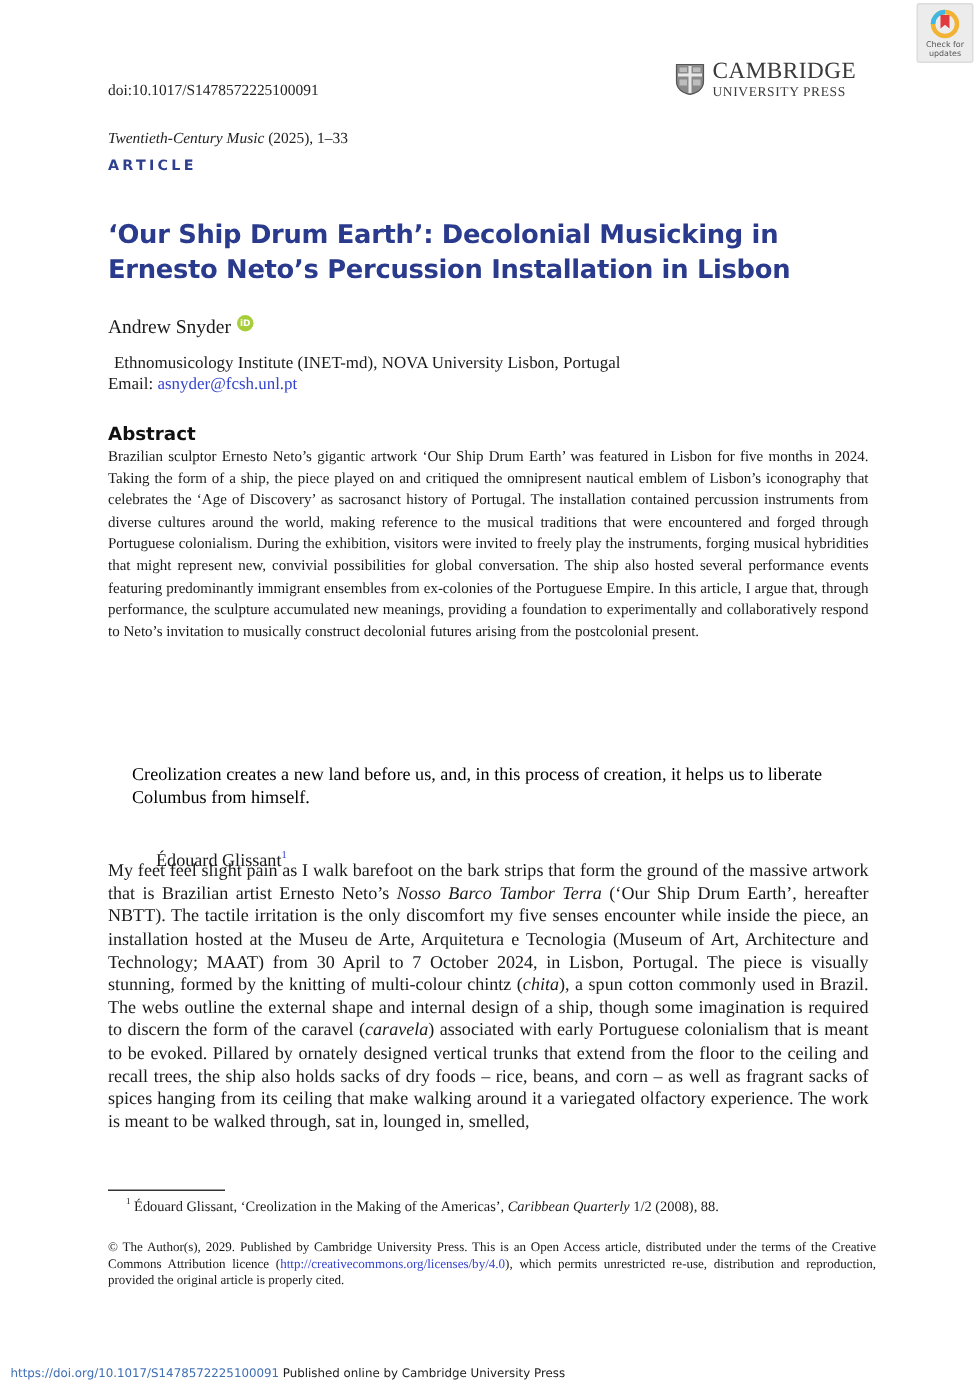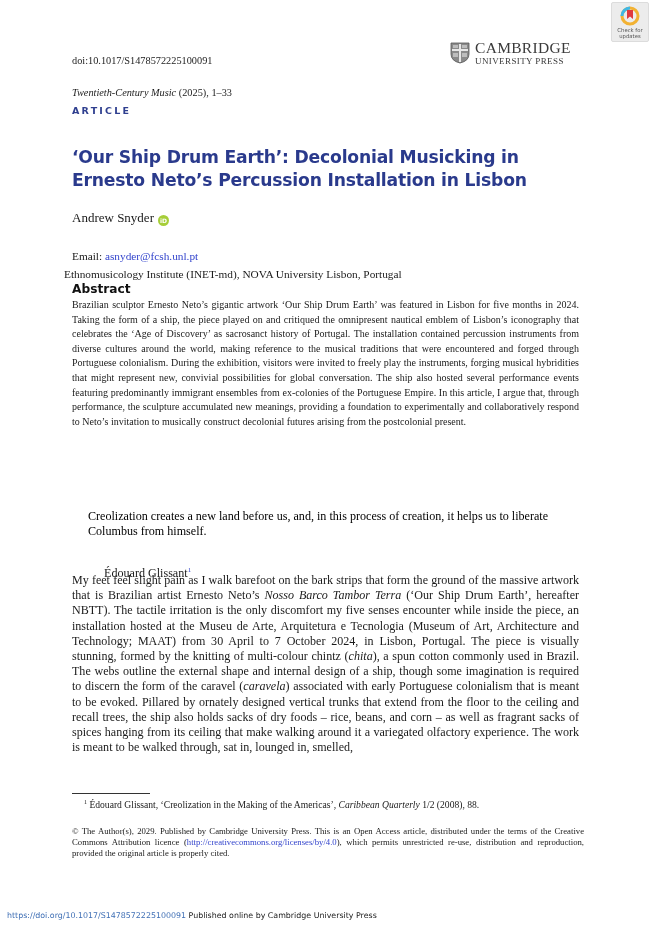--- a/index.html
+++ b/index.html
@@ -19,24 +19,24 @@
     .cup-text .l2 { font-size: 9px; letter-spacing: 0.4px; margin-top: 1px; }
 
     .crossmark { left: 611px; top: 2px; width: 36px; height: 38px; border-radius: 2px; background: #ececec; border: 1px solid #dcdcdc; display: flex; flex-direction: column; align-items: center; }
     .crossmark svg { margin-top: 3px; }
     .crossmark .cm-text { font-family: "DejaVu Sans", sans-serif; font-size: 5.3px; color: #555; line-height: 6px; text-align: center; margin-top: 1px; }
 
     .article-label { left: 72px; top: 105px; font-family: "DejaVu Sans", sans-serif; font-weight: bold; font-size: 9.5px; letter-spacing: 2.2px; color: #2f3f8f; }
 
     .title { left: 72px; top: 146px; width: 510px; font-family: "DejaVu Sans", sans-serif; font-weight: bold; font-size: 17.2px; line-height: 23px; color: #2a3a8c; letter-spacing: -0.2px; }
 
-    .author { left: 72px; top: 210px; font-family: "Liberation Serif", serif; font-size: 13px; color: #1a1a1a; display: flex; align-items: flex-end; gap: 4px; }
+    .author { left: 72px; top: 210px; font-family: "Liberation Serif", serif; font-size: 13px; color: #1a1a1a; display: flex; align-items: flex-start; gap: 4px; }
     .orcid { width: 11px; height: 11px; border-radius: 50%; background: #a6ce39; color: #fff; font-family: "DejaVu Sans", sans-serif; font-size: 6px; font-weight: bold; display: inline-flex; align-items: center; justify-content: center; }
 
-    .affil { left: 64px; top: 235px; font-family: "Liberation Serif", serif; font-size: 11.3px; line-height: 14px; color: #1a1a1a; margin-top: 32px; }
+    .affil { left: 76px; top: 235px; font-family: "Liberation Serif", serif; font-size: 11.3px; line-height: 14px; color: #1a1a1a; }
     .email { left: 72px; top: 249px; font-family: "Liberation Serif", serif; font-size: 11.3px; line-height: 14px; color: #1a1a1a; }
     .email a { color: #3344cc; text-decoration: none; }
 
     .abstract-head { left: 72px; top: 282px; font-family: "DejaVu Sans", sans-serif; font-weight: bold; font-size: 12.2px; color: #111; }
     .abstract-body { left: 72px; top: 298px; width: 507px; font-family: "Liberation Serif", serif; font-size: 10px; line-height: 14.6px; text-align: justify; color: #1a1a1a; }
 
     .epigraph { left: 88px; top: 509px; width: 465px; font-family: "Liberation Serif", serif; font-size: 12.1px; line-height: 14.7px; color: #000000; }
     .epigraph-author { left: 104px; top: 538px; font-family: "Liberation Serif", serif; font-size: 12.1px; line-height: 14.7px; color: #1a1a1a; margin-top: 28px; }
     sup { font-size: 7px; color: #3344cc; vertical-align: super; line-height: 0; }
 

